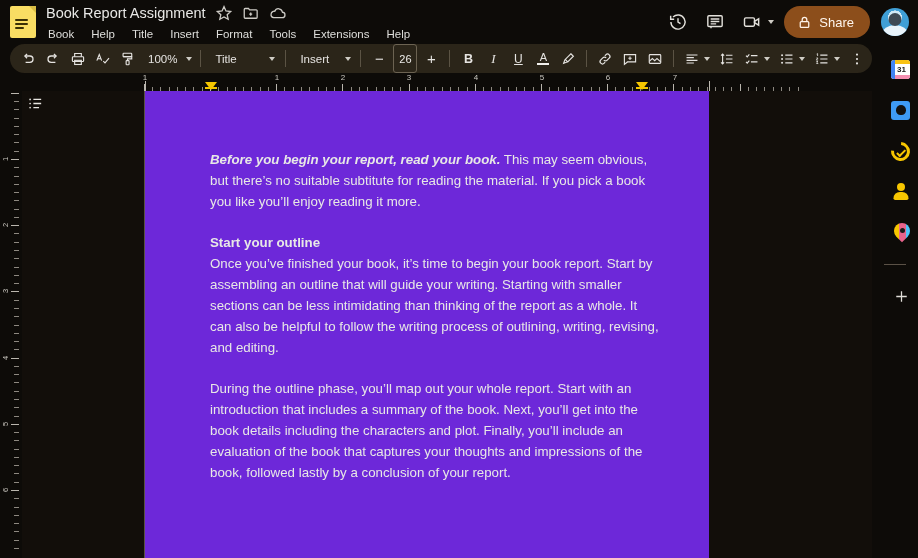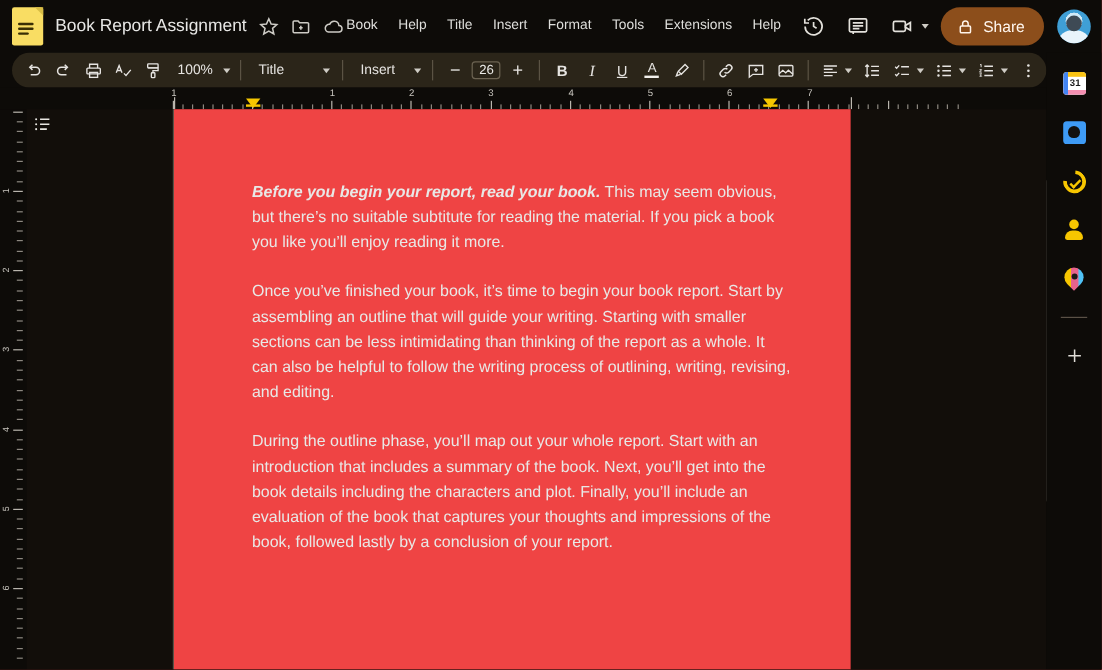--- a/index.html
+++ b/index.html
@@ -23,21 +23,21 @@
   #doc-logo::before {
     content: ""; position: absolute; right: 0; top: 0;
     border-width: 0 7px 7px 0; border-style: solid;
     border-color: transparent #d8bd45 transparent transparent;
   }
   .logo-line { position: absolute; left: 5px; height: 2px; background: #3a2f05; border-radius: 1px; }
   .logo-line.l1 { top: 13px; width: 13px; }
   .logo-line.l2 { top: 17px; width: 13px; }
   .logo-line.l3 { top: 21px; width: 9px; }
 
-  #title-block { display: flex; flex-direction: row; justify-content: center; flex: none; }
+  #title-block { display: flex; flex-direction: column; justify-content: center; flex: none; }
   #title-row { display: flex; align-items: center; gap: 9px; height: 22px; }
   #doc-title { font-size: 14.5px; color: #e8e8e6; white-space: nowrap; }
   .title-icon { width: 18px; height: 18px; opacity: .92; cursor: pointer; }
   #menu-row { display: flex; align-items: center; gap: 13px; height: 18px; margin-top: 1px; }
   .menu-item { font-size: 11.5px; color: #dfdfdc; cursor: pointer; padding: 1px 2px; border-radius: 3px; white-space: nowrap; }
 
   #topbar-right {
     margin-left: auto; display: flex; align-items: center; gap: 5px;
     padding-right: 9px;
   }
@@ -82,21 +82,21 @@
   .divider { width: 1px; height: 17px; background: #5b5344; margin: 0 5px; flex: none; }
   #zoom-sel, #style-sel, #font-sel {
     height: 24px; display: flex; align-items: center;
     border-radius: 4px; cursor: pointer; color: #e6e4e1; font-size: 11.5px; flex: none;
   }
   #zoom-sel { padding: 0 2px 0 7px; gap: 9px; }
   #style-sel { width: 72px; padding: 0 4px 0 8px; justify-content: space-between; }
   #font-sel { width: 62px; padding: 0 3px 0 8px; justify-content: space-between; }
   #fontsize-wrap { display: flex; align-items: center; gap: 2px; flex: none; }
   #fontsize-box {
-    width: 24px; height: 15px; border: 1px solid #6c6352; border-radius: 3px;
+    width: 24px; height: 29px; border: 1px solid #6c6352; border-radius: 3px;
     display: flex; align-items: center; justify-content: center;
     font-size: 11px; color: #ecebe8; cursor: text;
   }
   .caret { width: 0; height: 0; border-left: 3.5px solid transparent;
            border-right: 3.5px solid transparent; border-top: 4px solid #cfccc5; }
   .tool-combo { display: flex; align-items: center; border-radius: 4px; cursor: pointer; flex: none; }
 
   
   #hruler {
     position: absolute; left: 0; top: 73px; width: 872px; height: 18px;
@@ -131,21 +131,21 @@
   }
   #outline-toggle {
     position: absolute; left: 22px; top: 92px; width: 26px; height: 22px;
     display: flex; align-items: center; justify-content: center;
     border-radius: 4px; cursor: pointer;
   }
 
   
   #page {
     position: absolute; left: 145px; top: 91px; width: 564px; height: 467px;
-    background: #ef4444;
+    background: #6d28d9;
   }
   #doc-body {
     position: absolute; left: 65px; top: 58px; width: 452px;
     font-size: 13.3px; line-height: 21px; color: #e8e8e6;
   }
   #doc-body p { margin: 0 0 20px 0; }
   #doc-body p:last-child { margin-bottom: 0; }
   .lead-bold { font-weight: bold; font-style: italic; }
   .heading { font-weight: bold; display: block; }
 
@@ -163,21 +163,21 @@
   }
 
   
   #sidebar {
     position: absolute; right: 0; top: 44px; width: 46px; height: 514px;
     background: #0d0b08; display: flex; flex-direction: column;
     align-items: center; padding-top: 10px; gap: 11px;
   }
   .side-btn {
     width: 30px; height: 30px; border-radius: 6px; cursor: pointer;
-    display: flex; align-items: center; justify-content: center;
+    display: flex; align-items: center; justify-content: flex-end;
   }
   #side-divider { width: 22px; height: 1px; background: #5a5146; margin: 5px 0; }
 
   .ic-cal { width: 19px; height: 19px; border-radius: 3px; background: #fff; position: relative; overflow: hidden; }
   .ic-cal .top { position: absolute; left: 0; top: 0; width: 100%; height: 4px; background: #f9c314; }
   .ic-cal .bot { position: absolute; left: 0; bottom: 0; width: 100%; height: 4px; background: #f48fb1; }
   .ic-cal .lft { position: absolute; left: 0; top: 0; width: 4px; height: 100%; background: #4285f4; }
   .ic-cal .num { position: absolute; inset: 0; display: flex; align-items: center; justify-content: center;
                  font-size: 8px; font-weight: bold; color: #1a1a1a; padding-left: 2px; }
   .ic-keep { width: 19px; height: 19px; border-radius: 3px; background: #3e9bf5; position: relative; }
@@ -616,21 +616,21 @@
 </div>
 
 <div id="page">
   <div id="doc-body">
 
     <p>
       <span class="lead-bold">Before you begin your report, read your book.</span><span> This may seem obvious, but there’s no suitable subtitute for reading the material. If you pick a book you like you’ll enjoy reading it more.</span>
     </p>
 
     <p>
-      <span>Once you’ve finished your book, it’s time to begin your book report. Start by assembling an outline that will guide your writing. Starting with smaller sections can be less intimidating than thinking of the report as a whole. It can also be helpful to follow the writing process of outlining, writing, revising, and editing.</span>
+      <span class="heading">Start your outline</span><span>Once you’ve finished your book, it’s time to begin your book report. Start by assembling an outline that will guide your writing. Starting with smaller sections can be less intimidating than thinking of the report as a whole. It can also be helpful to follow the writing process of outlining, writing, revising, and editing.</span>
     </p>
 
     <p>
       <span>During the outline phase, you’ll map out your whole report. Start with an introduction that includes a summary of the book. Next, you’ll get into the book details including the characters and plot. Finally, you’ll include an evaluation of the book that captures your thoughts and impressions of the book, followed lastly by a conclusion of your report.</span>
     </p>
 
   </div>
 </div>
 
 <div id="right-canvas"></div>

